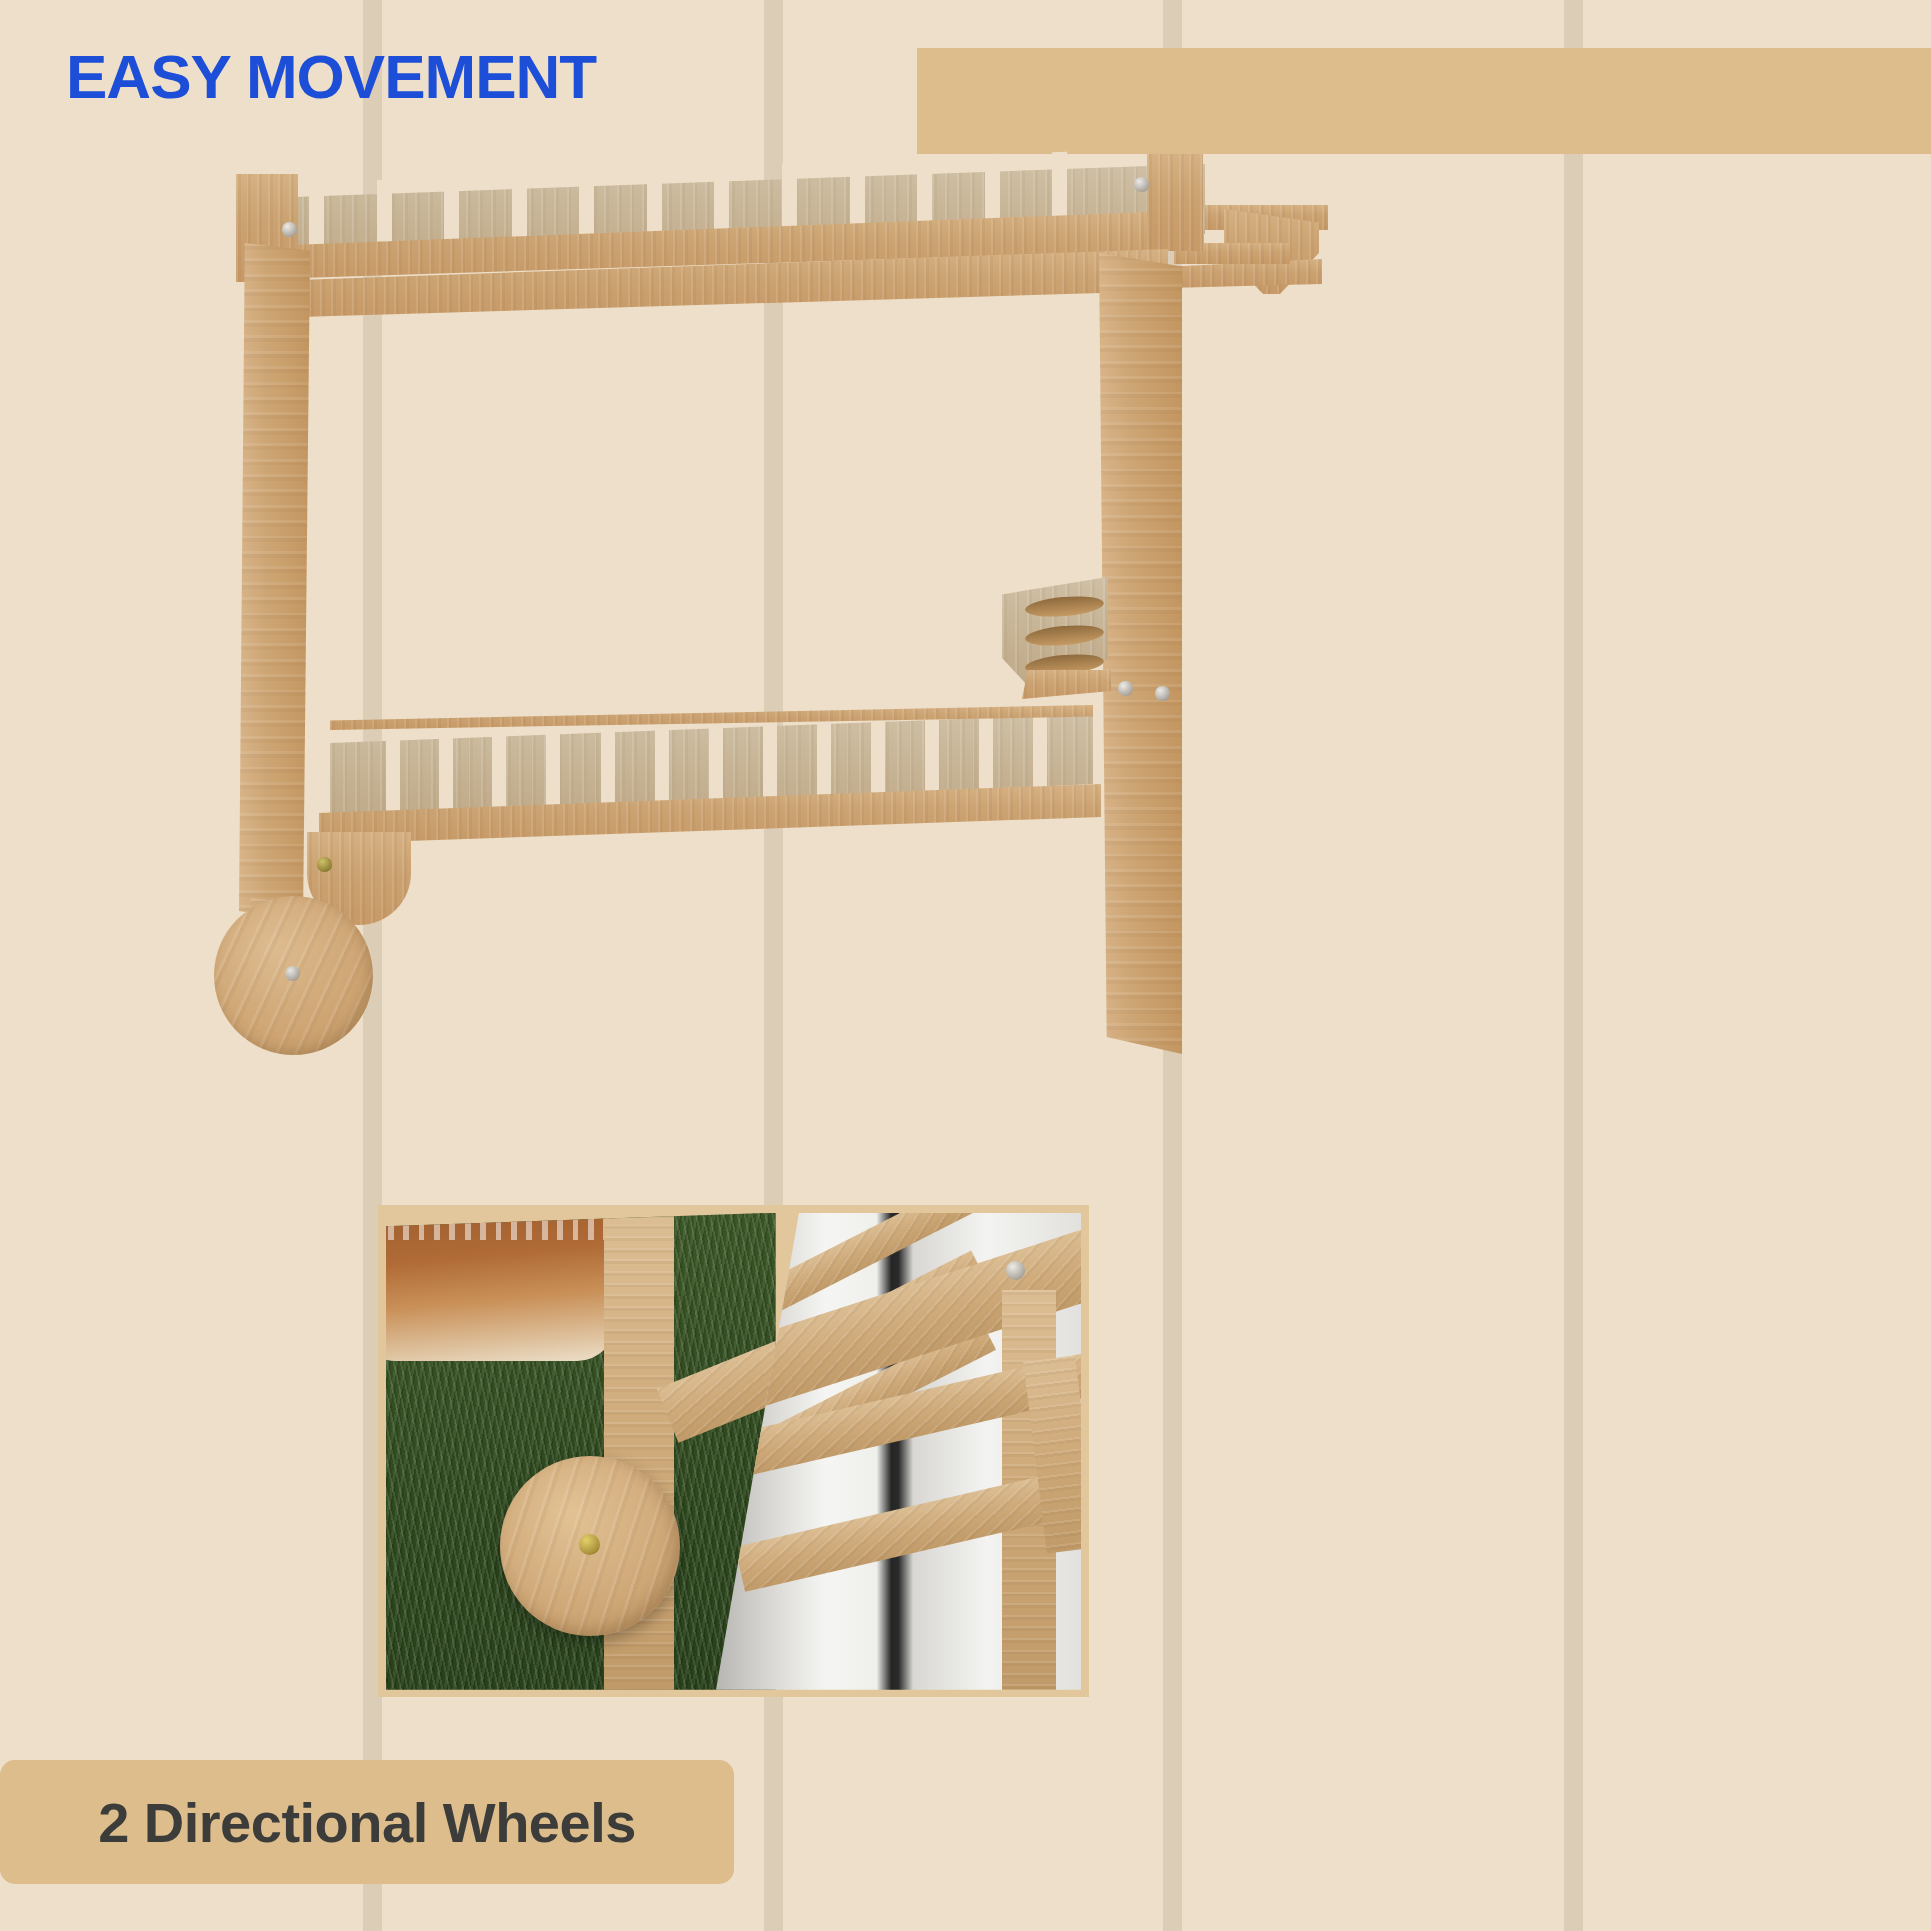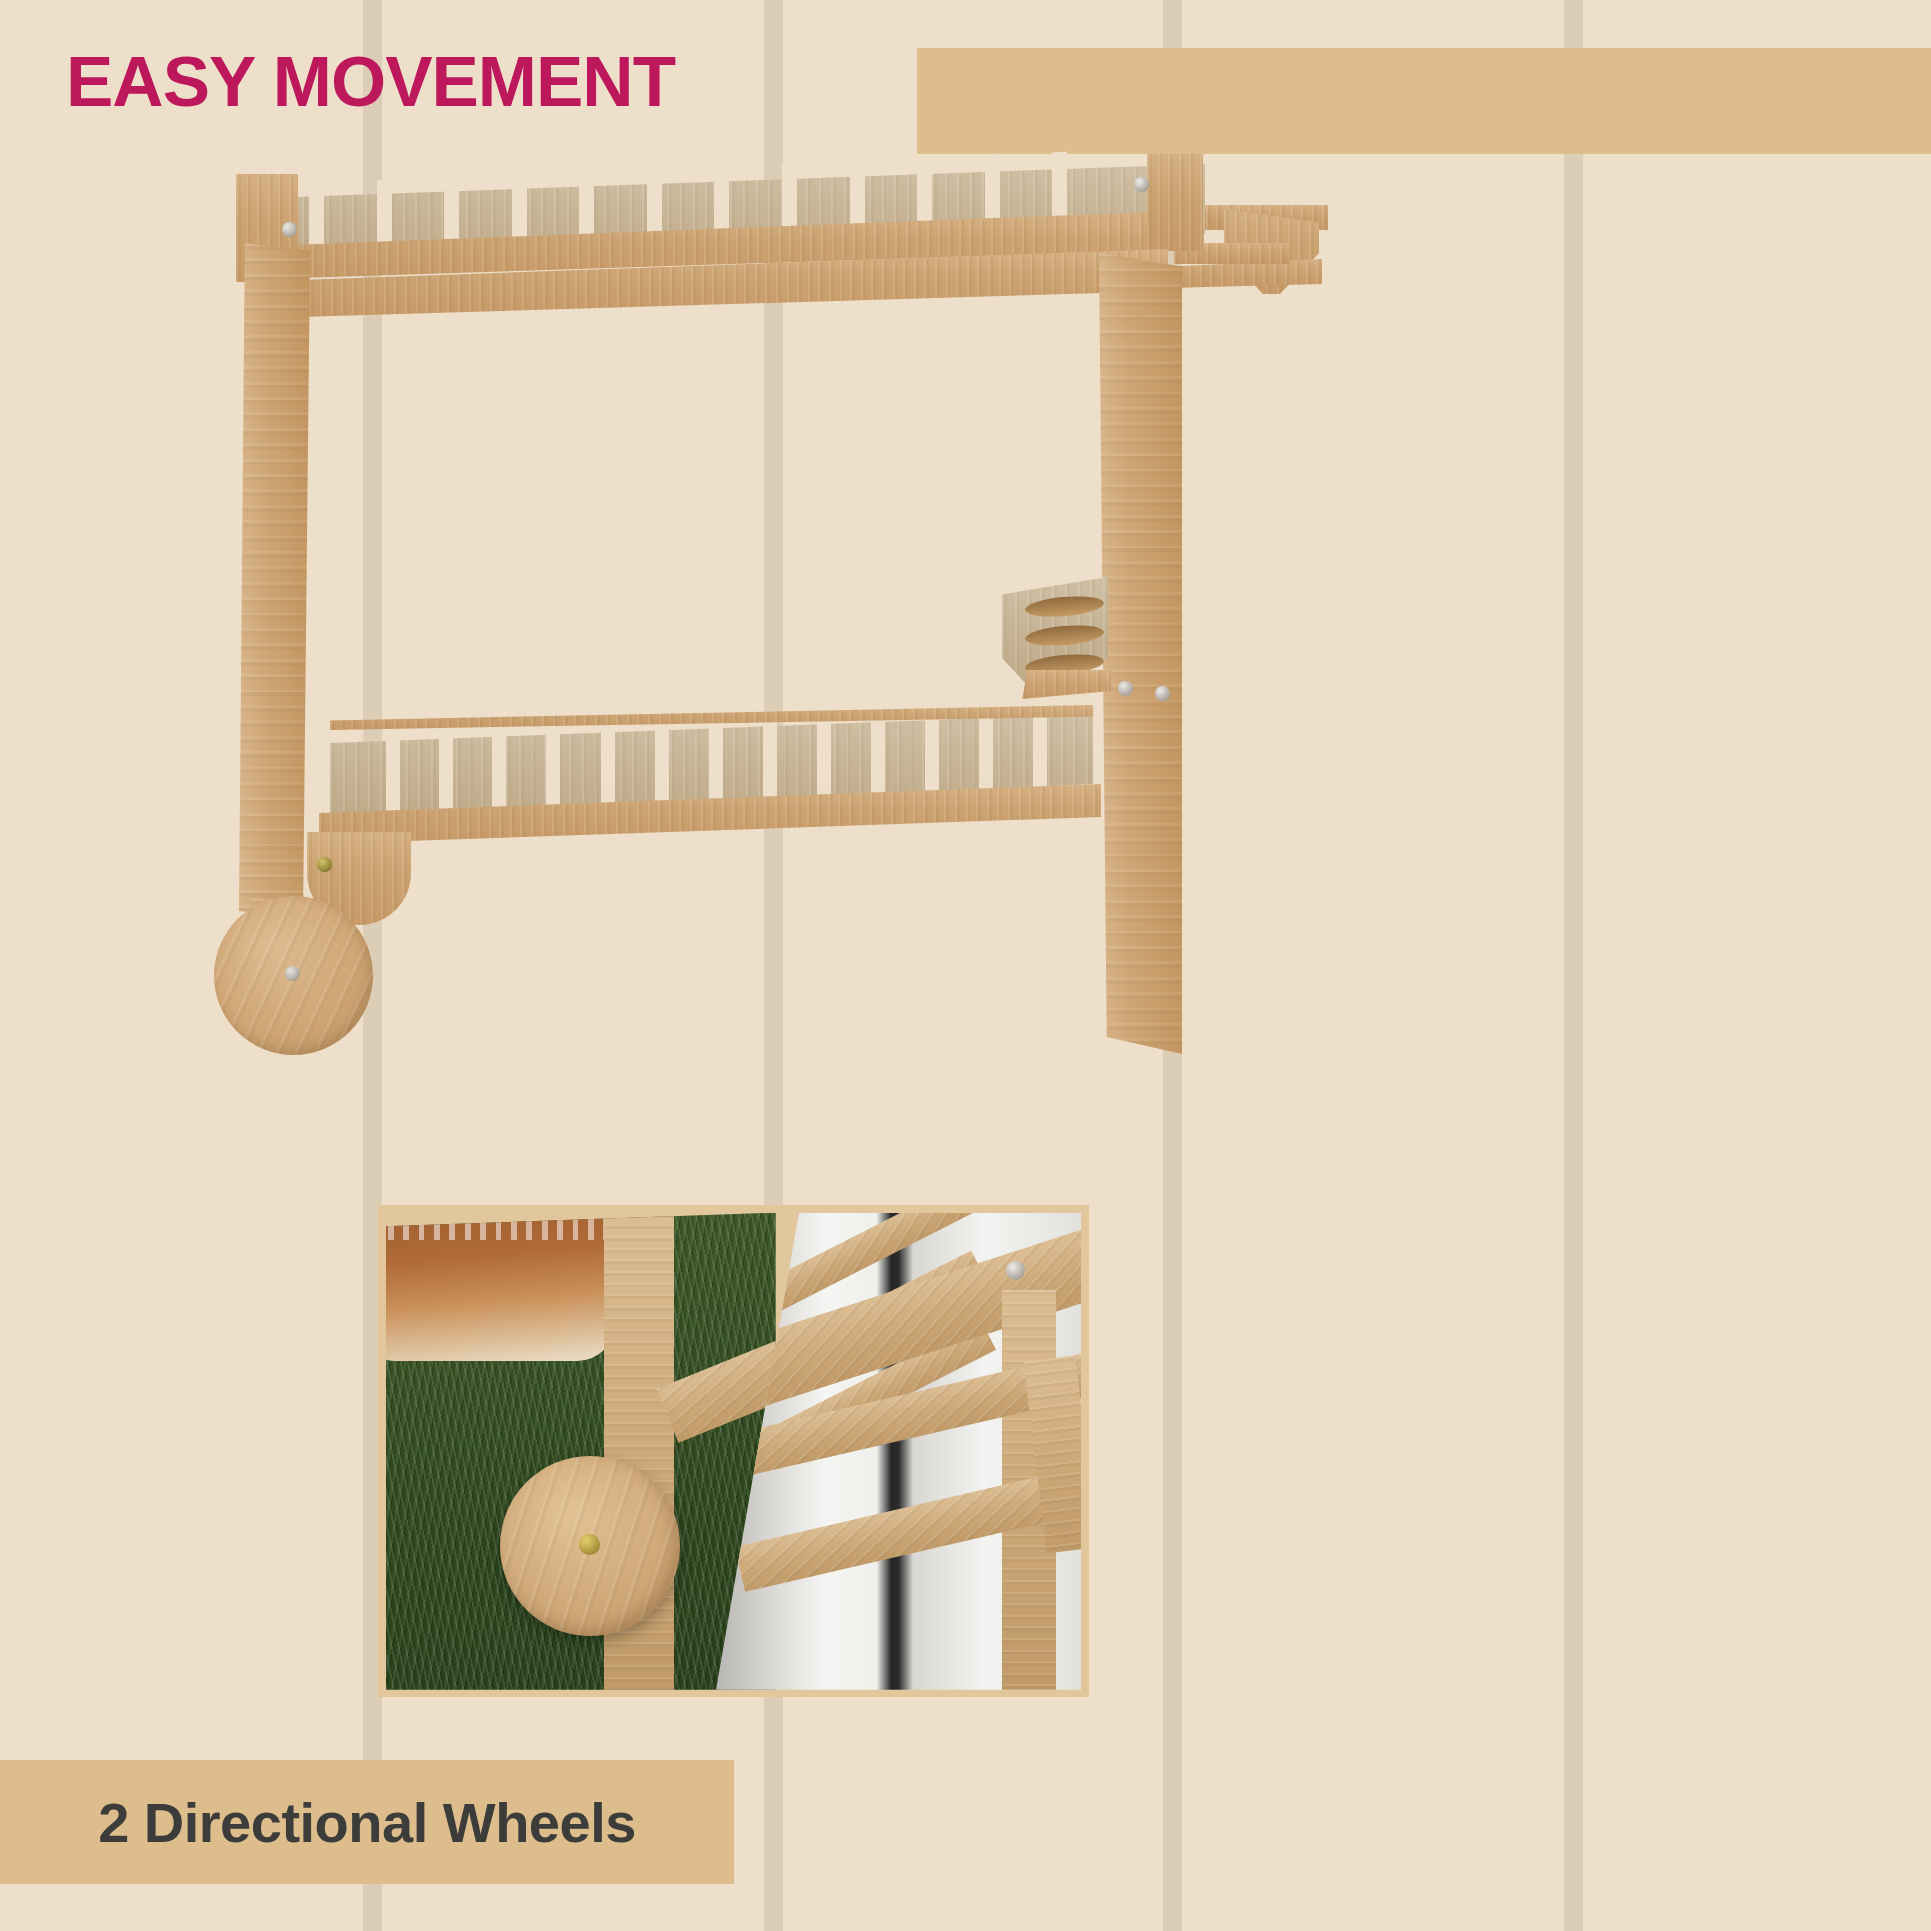--- a/index.html
+++ b/index.html
@@ -10,29 +10,29 @@
     overflow:hidden;
   }
   #stage{position:relative;width:1931px;height:1931px;overflow:hidden;background:#EDDFC9;}
 
   
   .stripe{position:absolute;top:0;height:1931px;width:19.3px;background:#DCCDB7;}
 
   
   .headline{
     position:absolute;left:66px;top:46px;
-    font-size:71px;font-weight:bold;letter-spacing:-1px;
-    color:#be185d;line-height:1;white-space:nowrap;
+    font-size:62px;font-weight:bold;letter-spacing:-1px;
+    color:#1d4ed8;line-height:1;white-space:nowrap;
   }
 
   
   .banner{position:absolute;background:#DDBD8C;display:flex;align-items:center;}
   .banner-text{color:#3C3C3A;font-size:56px;font-weight:bold;white-space:nowrap;letter-spacing:-0.5px;}
   #top-banner{left:917px;top:48px;width:1014px;height:106px;}
-  #banner-wheels{left:0px;top:1760px;width:734px;height:124px;justify-content:center;}
+  #banner-wheels{left:0px;top:1760px;width:734px;height:124px;justify-content:center;border-radius:15px;}
   #banner-handle{left:1398px;top:1750px;width:533px;height:133px;justify-content:center;}
 
   
   #cart{position:absolute;left:0;top:0;width:1931px;height:1931px;}
 
   .wood{
     background:
       repeating-linear-gradient(90deg,
         rgba(255,255,255,.10) 0px, rgba(255,255,255,.10) 1.9px,
         rgba(120,80,40,.07) 1.9px, rgba(120,80,40,.07) 4.8px,

